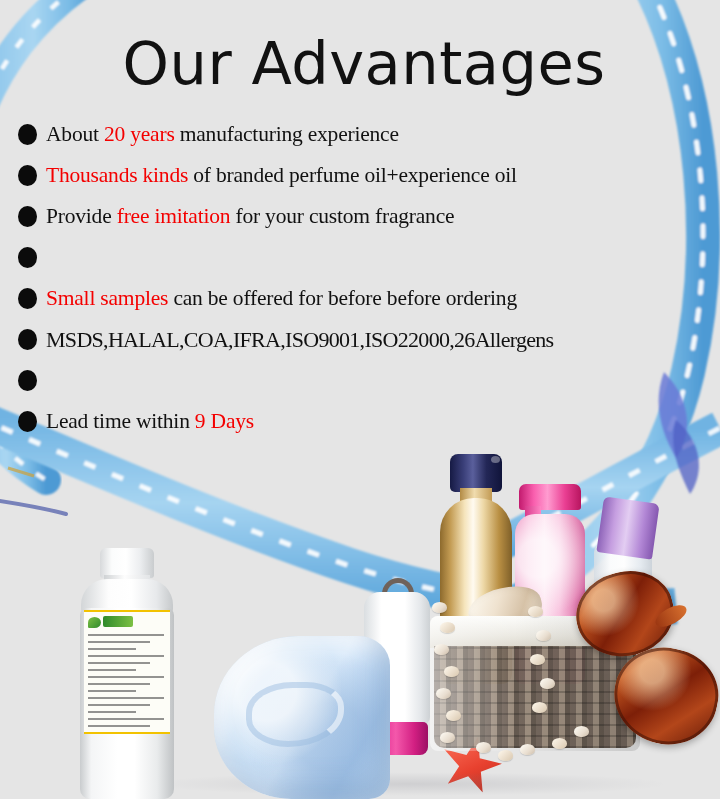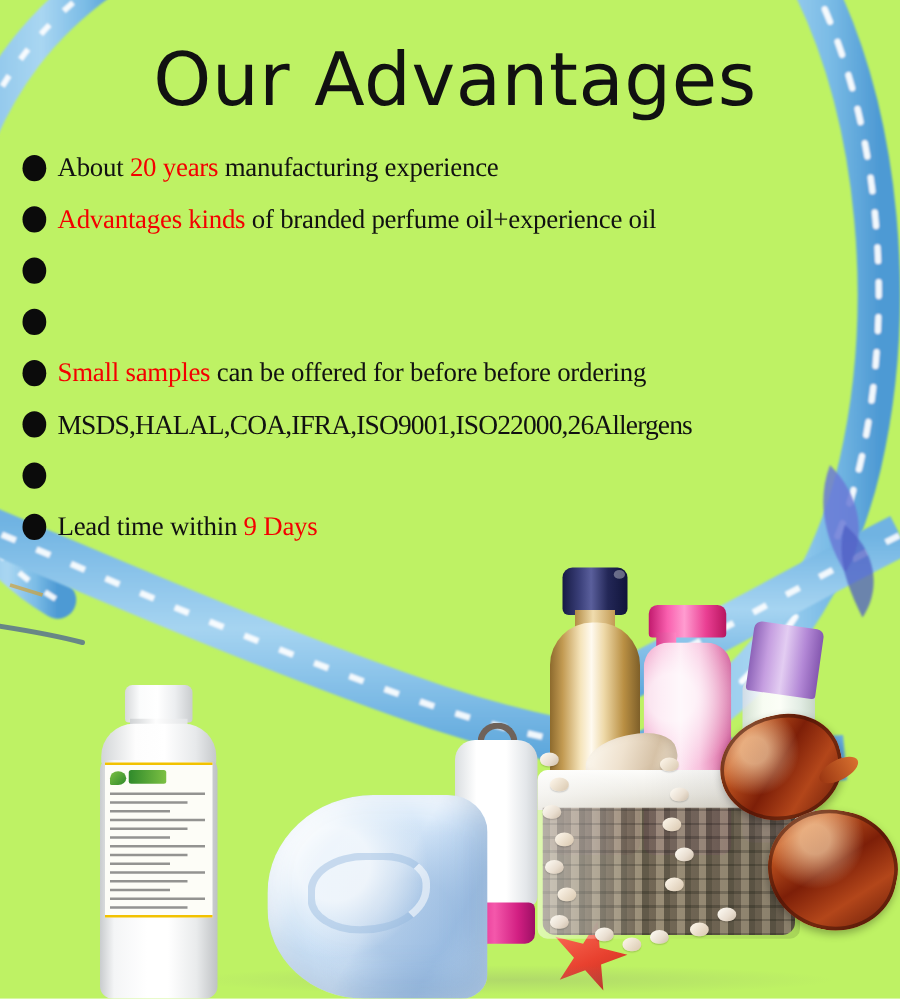--- a/index.html
+++ b/index.html
@@ -4,21 +4,21 @@
 <style>
   * { box-sizing: border-box; margin: 0; padding: 0; }
   html, body { background:#fff; }
   body {
     width: 720px; height: 799px;
     position: relative; overflow: hidden;
     font-family: "DejaVu Sans", "Liberation Sans", sans-serif;
     background: #ffffff;
   }
 
-  #banner { position:absolute; inset:0; overflow:hidden; background:#bef264; }
+  #banner { position:absolute; inset:0; overflow:hidden; background:#e5e5e5; }
 
   
   .ribbon-layer { position:absolute; inset:0; pointer-events:none; }
 
   
   .title {
     position:absolute; left:0; right:0; top:34px;
     text-align:center;
     font-family: "DejaVu Sans", "Liberation Sans", sans-serif;
     font-size:59px; line-height:1.0;
@@ -334,25 +334,26 @@
 
   <div class="bullets">
 
     <div class="bullet-row">
       <span class="dot"></span>
       <span class="btext"><span>About </span><span class="hl">20 years</span><span> manufacturing experience</span></span>
     </div>
 
     <div class="bullet-row">
       <span class="dot"></span>
-      <span class="btext"><span></span><span class="hl">Advantages kinds</span><span> of branded perfume oil+experience oil</span></span>
-    </div>
-
-    <div class="bullet-row">
-      <span class="dot"></span>
+      <span class="btext"><span></span><span class="hl">Thousands kinds</span><span> of branded perfume oil+experience oil</span></span>
+    </div>
+
+    <div class="bullet-row">
+      <span class="dot"></span>
+      <span class="btext"><span>Provide </span><span class="hl">free imitation</span><span> for your custom fragrance</span></span>
     </div>
 
     <div class="bullet-row">
       <span class="dot"></span>
     </div>
 
     <div class="bullet-row">
       <span class="dot"></span>
       <span class="btext"><span></span><span class="hl">Small samples</span><span> can be offered for before before ordering</span></span>
     </div>

